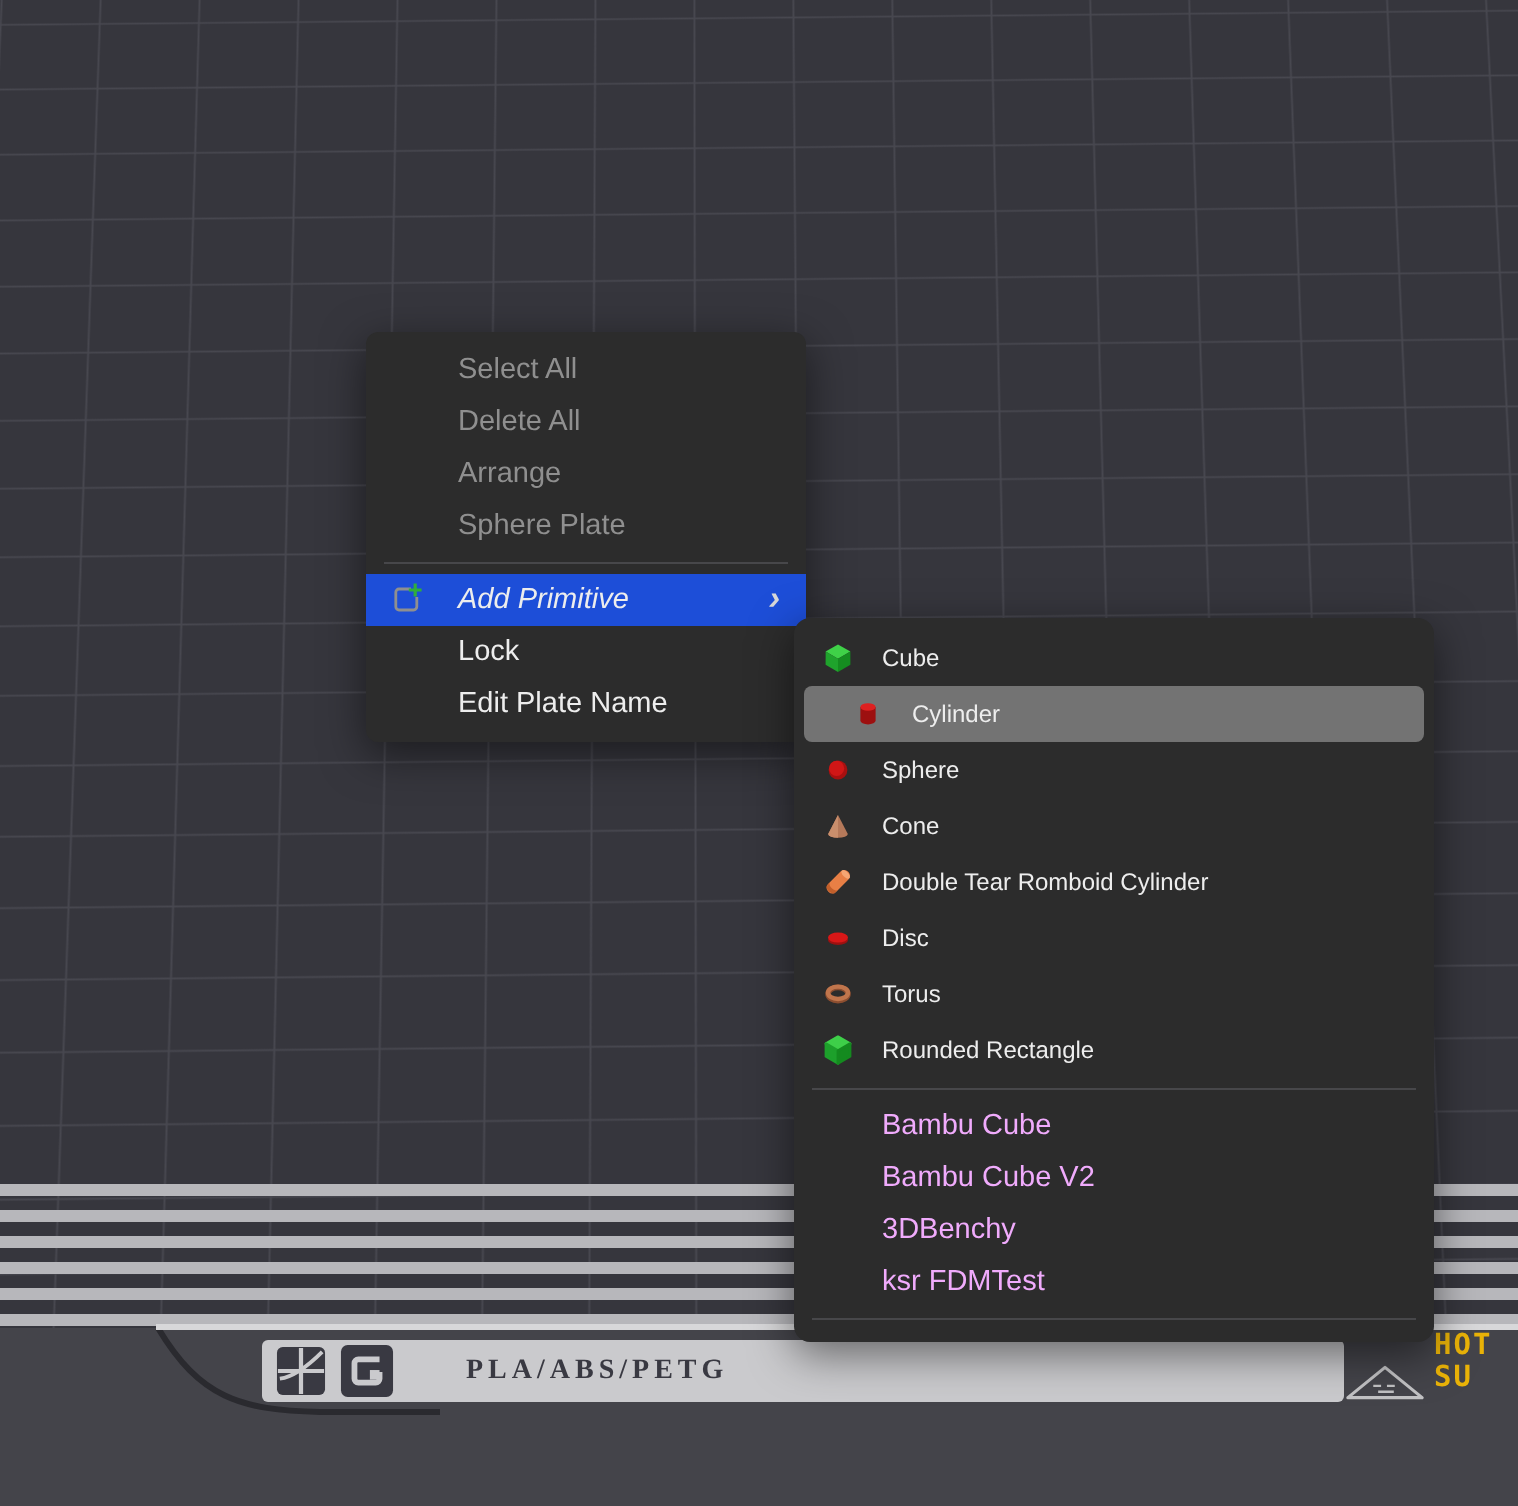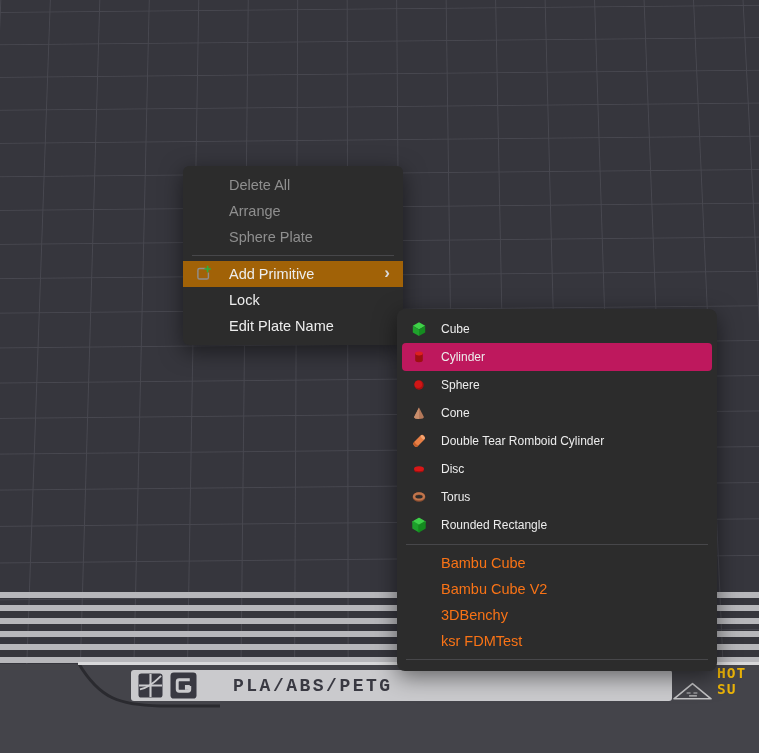--- a/index.html
+++ b/index.html
@@ -20,49 +20,49 @@
   .apron-bottom{position:absolute;left:0;right:0;top:716px;bottom:0;background:#3f3f45;}
   .seam{position:absolute;left:0;top:655px;width:220px;height:70px;}
   .stripes{position:absolute;left:0;right:0;top:592px;height:71px;
            background:repeating-linear-gradient(to bottom,#b7b7bb 0 6px,rgba(0,0,0,0) 6px 13px);}
   .edge-line{position:absolute;left:78px;right:0;top:662px;height:2.5px;background:#d8d8da;}
 
   .plate-bar{position:absolute;left:131px;top:670px;width:541px;height:31px;background:#cacacd;
              border-radius:3px;display:flex;align-items:center;}
   .plate-bar .logo1{margin-left:7px;}
   .plate-bar .logo2{margin-left:7px;}
-  .material-label{margin-left:36px;font-family:Liberation Mono, monospace;font-weight:bold;
-                  font-size:18px;letter-spacing:2.5px;color:#393942;white-space:nowrap;}
+  .material-label{margin-left:36px;font-family:Liberation Serif, serif;font-weight:bold;
+                  font-size:14px;letter-spacing:2.5px;color:#393942;white-space:nowrap;}
   .hot-block{position:absolute;left:717px;top:665px;width:42px;overflow:hidden;
              font-family:"DejaVu Sans Mono",monospace;font-weight:bold;font-size:14.5px;
              line-height:16px;letter-spacing:1px;color:#eab308;white-space:nowrap;}
   .hot-triangle{position:absolute;left:671px;top:682px;}
 
   
   .menu{position:absolute;background:#2c2c2c;border-radius:6px;
         box-shadow:0 6px 22px rgba(0,0,0,.5);padding:6px 0;box-sizing:border-box;}
   .main-menu{left:183px;top:166px;width:220px;z-index:10;}
   .submenu{left:397px;top:309px;width:320px;z-index:11;border-radius:8px;}
 
   .mi{height:26px;display:flex;align-items:center;font-size:14.5px;padding-left:46px;
       position:relative;}
   .mi.disabled{color:#8f8f8f;}
   .mi.enabled{color:#ededed;}
   .mi .left-icon{position:absolute;left:11px;top:50%;transform:translateY(-50%);display:flex;}
   .mi .chevron{position:absolute;right:13px;top:50%;transform:translateY(-53%);
                font-size:17px;color:#d8d8d8;font-weight:bold;}
-  .mi.hover{background:#a16207;}
+  .mi.hover{background:#1d4ed8;font-style:italic;}
   .sep{height:1px;background:#47474a;margin:5px 9px;}
 
   .smi{height:28px;display:flex;align-items:center;gap:14px;padding-left:13px;
        font-size:12px;color:#ededed;}
   .smi .p-icon{width:17px;display:flex;justify-content:center;}
-  .smi.hl{background:#be185d;border-radius:4px;margin:0 5px;padding-left:8px;}
+  .smi.hl{background:#737373;border-radius:4px;margin:0 5px;padding-left:23px;}
   .model{height:26px;display:flex;align-items:center;padding-left:44px;
-         font-size:14.5px;color:#f97316;}
+         font-size:14.5px;color:#f0abfc;}
 </style>
 </head>
 <body>
 
 <div class="grid"></div>
 
 <div class="apron">
   <div class="apron-bottom"></div>
 
 </div>
@@ -89,20 +89,21 @@
 <svg class="hot-triangle" width="43" height="19" viewBox="0 0 44 19">
   <path d="M22,1.5 L41,17 H3 Z" fill="none" stroke="#c2c2c4" stroke-width="1.6" stroke-linejoin="round"></path>
   <path d="M16,11 h4 M23,11 h4 M18.5,14 h8" stroke="#c2c2c4" stroke-width="1.2"></path>
 </svg>
 <div class="hot-block">
   <div>HOT</div>
   <div>SU</div>
 </div>
 
 <div class="menu main-menu">
+  <div class="mi disabled">Select All</div>
   <div class="mi disabled">Delete All</div>
   <div class="mi disabled">Arrange</div>
   <div class="mi disabled">Sphere Plate</div>
   <div class="sep"></div>
   <div class="mi enabled hover">
     <span class="left-icon">
       <svg width="18" height="18" viewBox="0 0 18 18">
         <path d="M11.5,3.5 H5.5 a1.6,1.6 0 0 0 -1.6,1.6 v7.3 a1.6,1.6 0 0 0 1.6,1.6 h7.3 a1.6,1.6 0 0 0 1.6,-1.6 V7.5" stroke="#8f8f8f" stroke-width="1.4" fill="none"></path>
         <path d="M13.6,0.8 v6.4 M10.4,4 h6.4" stroke="#2fae3c" stroke-width="1.6"></path>
       </svg>

